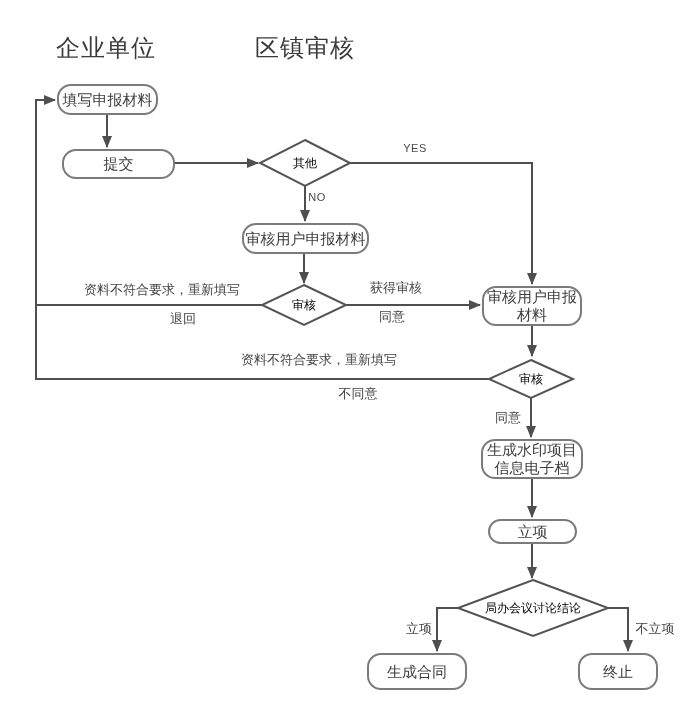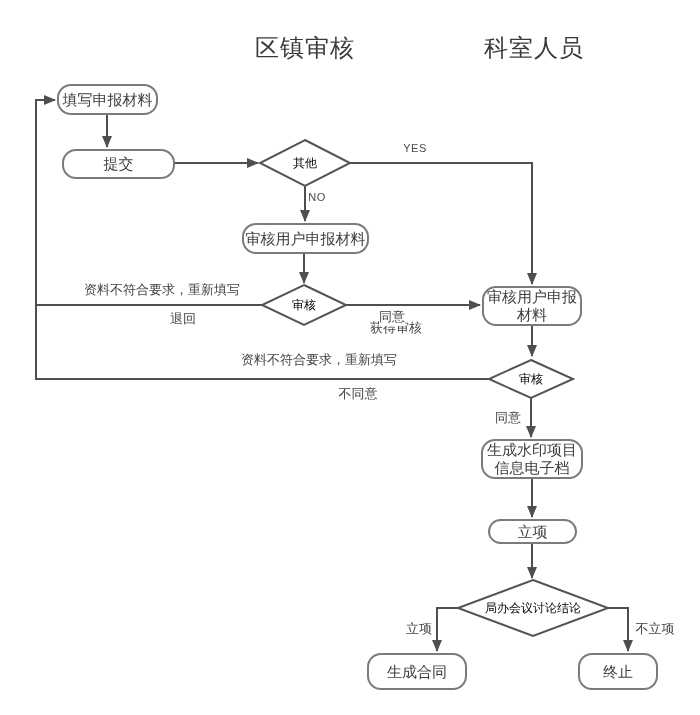--- a/index.html
+++ b/index.html
@@ -56,40 +56,40 @@
     <path class="wire" d="M532,544 V578" marker-end="url(#arr)"></path>
     <path class="wire" d="M458,608 H437 V651" marker-end="url(#arr)"></path>
     <path class="wire" d="M608,608 H628 V651" marker-end="url(#arr)"></path>
 
     <polygon class="diamond" points="305,140 350,163 305,186 260,163"></polygon>
     <polygon class="diamond" points="304,285 346,305 304,325 262,305"></polygon>
     <polygon class="diamond" points="531,360 573,379 531,398 489,379"></polygon>
     <polygon class="diamond" points="533,580 608,608 533,636 458,608"></polygon>
   </svg>
 
+  <div class="hdr" style="left:106px; top:48px;">企业单位</div>
   <div class="hdr" style="left:305px; top:48px;">区镇审核</div>
-  <div class="hdr" style="left:534px; top:48px;">科室人员</div>
 
   <div class="pbox" style="left:57px;  top:84px;  width:101px; height:31px;">填写申报材料</div>
   <div class="pbox" style="left:62px;  top:149px; width:113px;  height:30px;">提交</div>
   <div class="pbox" style="left:242px; top:223px; width:127px; height:31px;">审核用户申报材料</div>
   <div class="pbox" style="left:482px; top:286px; width:100px; height:40px;">审核用户申报材料</div>
   <div class="pbox" style="left:481px; top:439px; width:102px; height:40px;">生成水印项目信息电子档</div>
   <div class="pbox" style="left:488px; top:519px; width:89px;  height:25px;">立项</div>
   <div class="pbox" style="left:367px; top:653px; width:100px; height:37px;">生成合同</div>
   <div class="pbox" style="left:578px; top:653px; width:80px; height:37px;">终止</div>
 
   <div class="dlabel" style="left:305px; top:163px;">其他</div>
   <div class="dlabel" style="left:304px; top:305px;">审核</div>
   <div class="dlabel" style="left:531px; top:379px;">审核</div>
   <div class="dlabel" style="left:533px; top:608px;">局办会议讨论结论</div>
 
   <div class="elabel en" style="left:415px; top:148px;">YES</div>
   <div class="elabel en" style="left:317px; top:197px;">NO</div>
-  <div class="elabel" style="left:396px; top:288px;margin-top:40px;">获得审核</div>
+  <div class="elabel" style="left:396px; top:288px;">获得审核</div>
   <div class="elabel" style="left:392px; top:317px;">同意</div>
   <div class="elabel" style="left:162px; top:290px;">资料不符合要求，重新填写</div>
   <div class="elabel" style="left:183px; top:319px;">退回</div>
   <div class="elabel" style="left:319px; top:360px;">资料不符合要求，重新填写</div>
   <div class="elabel" style="left:358px; top:394px;">不同意</div>
   <div class="elabel" style="left:508px; top:418px;">同意</div>
   <div class="elabel" style="left:419px; top:629px;">立项</div>
   <div class="elabel" style="left:655px; top:629px;">不立项</div>
 
 </div>

